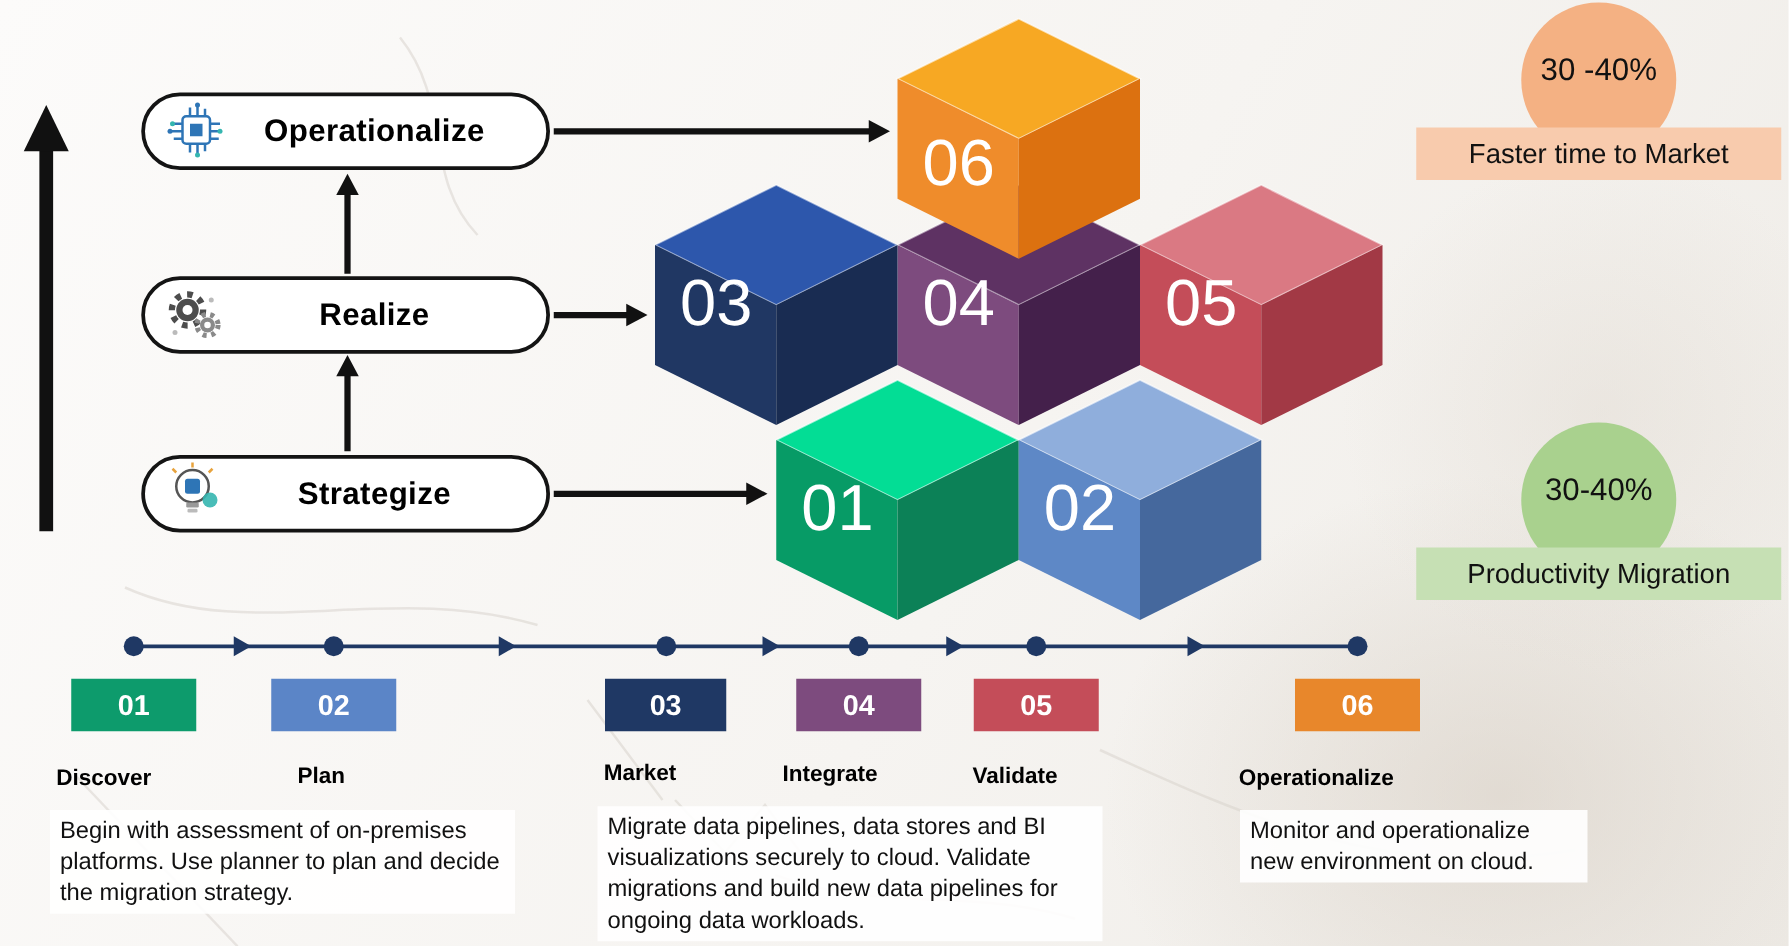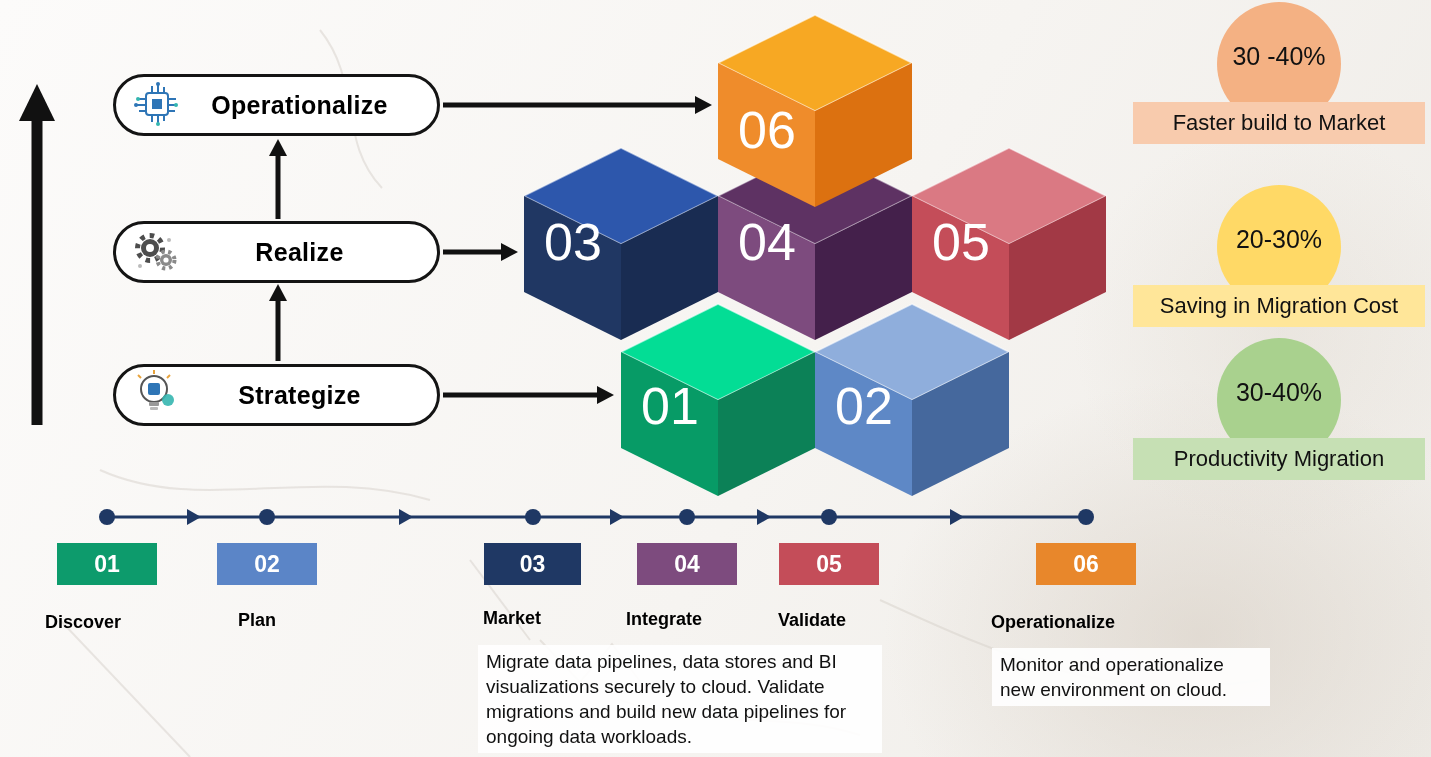--- a/index.html
+++ b/index.html
@@ -200,32 +200,24 @@
       <polygon points="912,400 1009,352 1009,448 912,496" fill="#45689D"></polygon>
       <text x="864" y="424" class="cube-num">02</text>
     </g>
   </svg>
 
   <div class="benefit" style="top:2px">
     <div class="benefit-circle" style="background-color: rgb(244, 177, 131);">
       <span>30 -40%</span>
     </div>
     <div class="benefit-bar" style="background-color: rgb(248, 203, 173);">
-      <span>Faster build to Market</span>
-    </div>
-  </div>
-
-  <div class="benefit" style="top:185px">
-    <div class="benefit-circle" style="background-color: rgb(255, 217, 102);">
-      <span>20-30%</span>
-    </div>
-    <div class="benefit-bar" style="background-color: rgb(255, 230, 153);">
-      <span>Saving in Migration Cost</span>
-    </div>
-  </div>
+      <span>Faster time to Market</span>
+    </div>
+  </div>
+
 
   <div class="benefit" style="top:338px">
     <div class="benefit-circle" style="background-color: rgb(169, 209, 142);">
       <span>30-40%</span>
     </div>
     <div class="benefit-bar" style="background-color: rgb(198, 224, 180);">
       <span>Productivity Migration</span>
     </div>
   </div>
 
@@ -236,16 +228,17 @@
   <div class="step-badge" style="left: 779px; background-color: rgb(196, 77, 89);">05</div>
   <div class="step-badge" style="left: 1036px; background-color: rgb(232, 135, 43);">06</div>
 
   <div class="step-title" style="left:45px;top:612px">Discover</div>
   <div class="step-title" style="left:238px;top:610px">Plan</div>
   <div class="step-title" style="left:483px;top:608px">Market</div>
   <div class="step-title" style="left:626px;top:609px">Integrate</div>
   <div class="step-title" style="left:778px;top:610px">Validate</div>
   <div class="step-title" style="left:991px;top:612px">Operationalize</div>
 
+  <div class="step-desc" style="left:40px;top:648px;width:372px">Begin with assessment of on-premises platforms. Use planner to plan and decide the migration strategy.</div>
   <div class="step-desc" style="left:478px;top:645px;width:404px">Migrate data pipelines, data stores and BI visualizations securely to cloud. Validate migrations and build new data pipelines for ongoing data workloads.</div>
   <div class="step-desc" style="left:992px;top:648px;width:278px">Monitor and operationalize new environment on cloud.</div>
 
 </div>
 
 </body></html>

